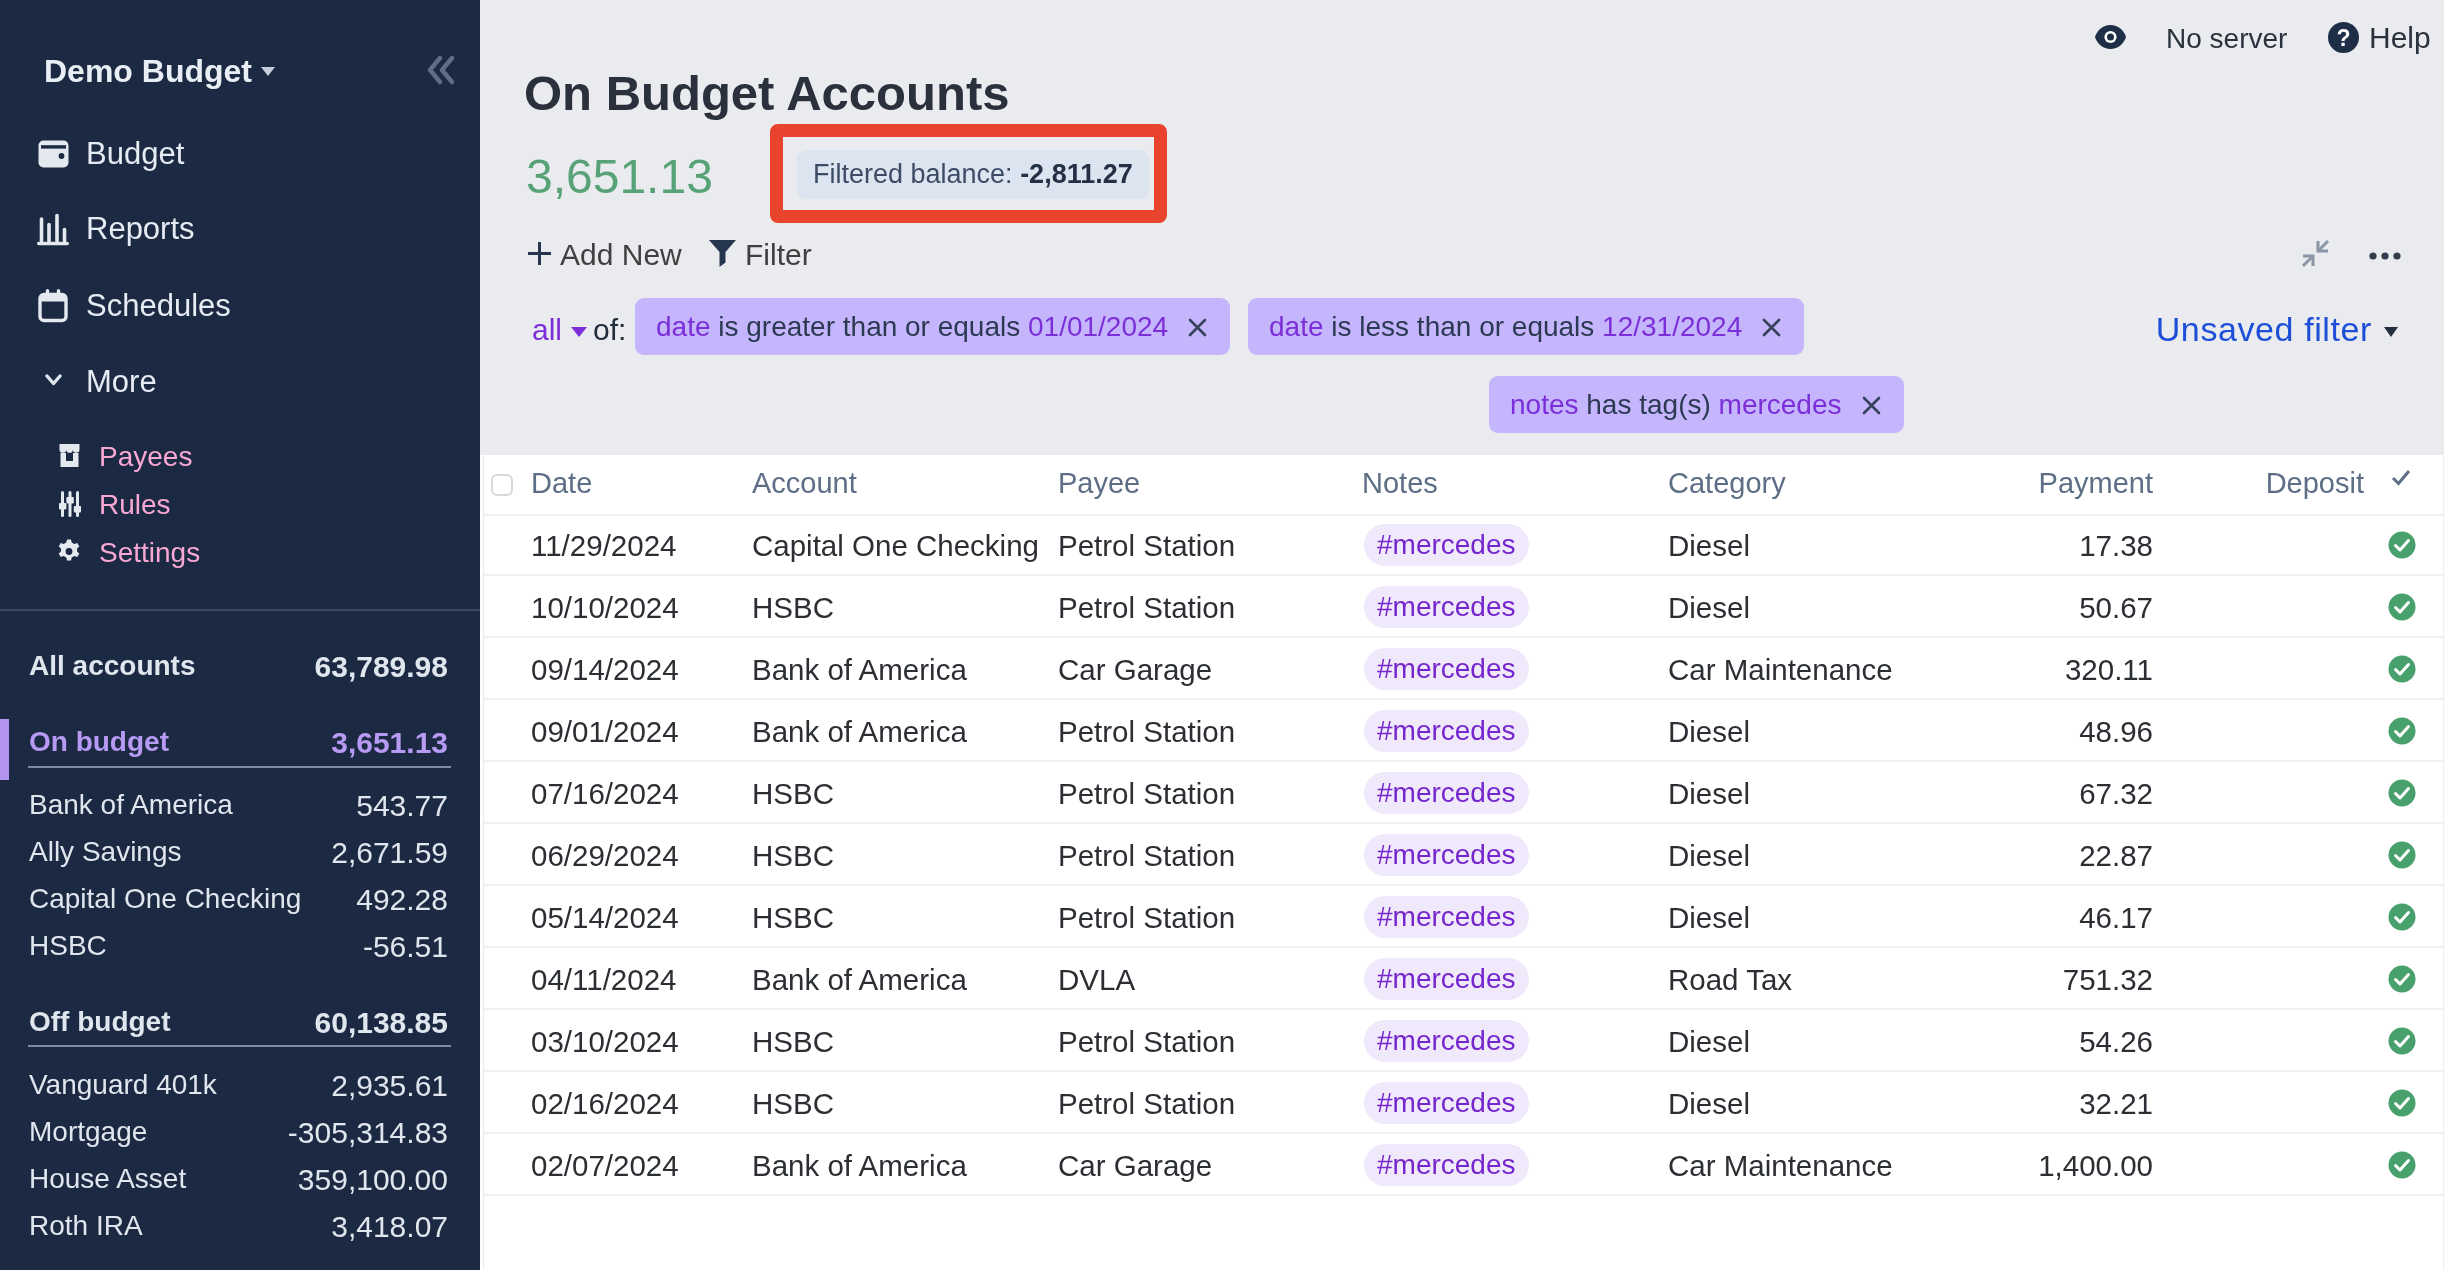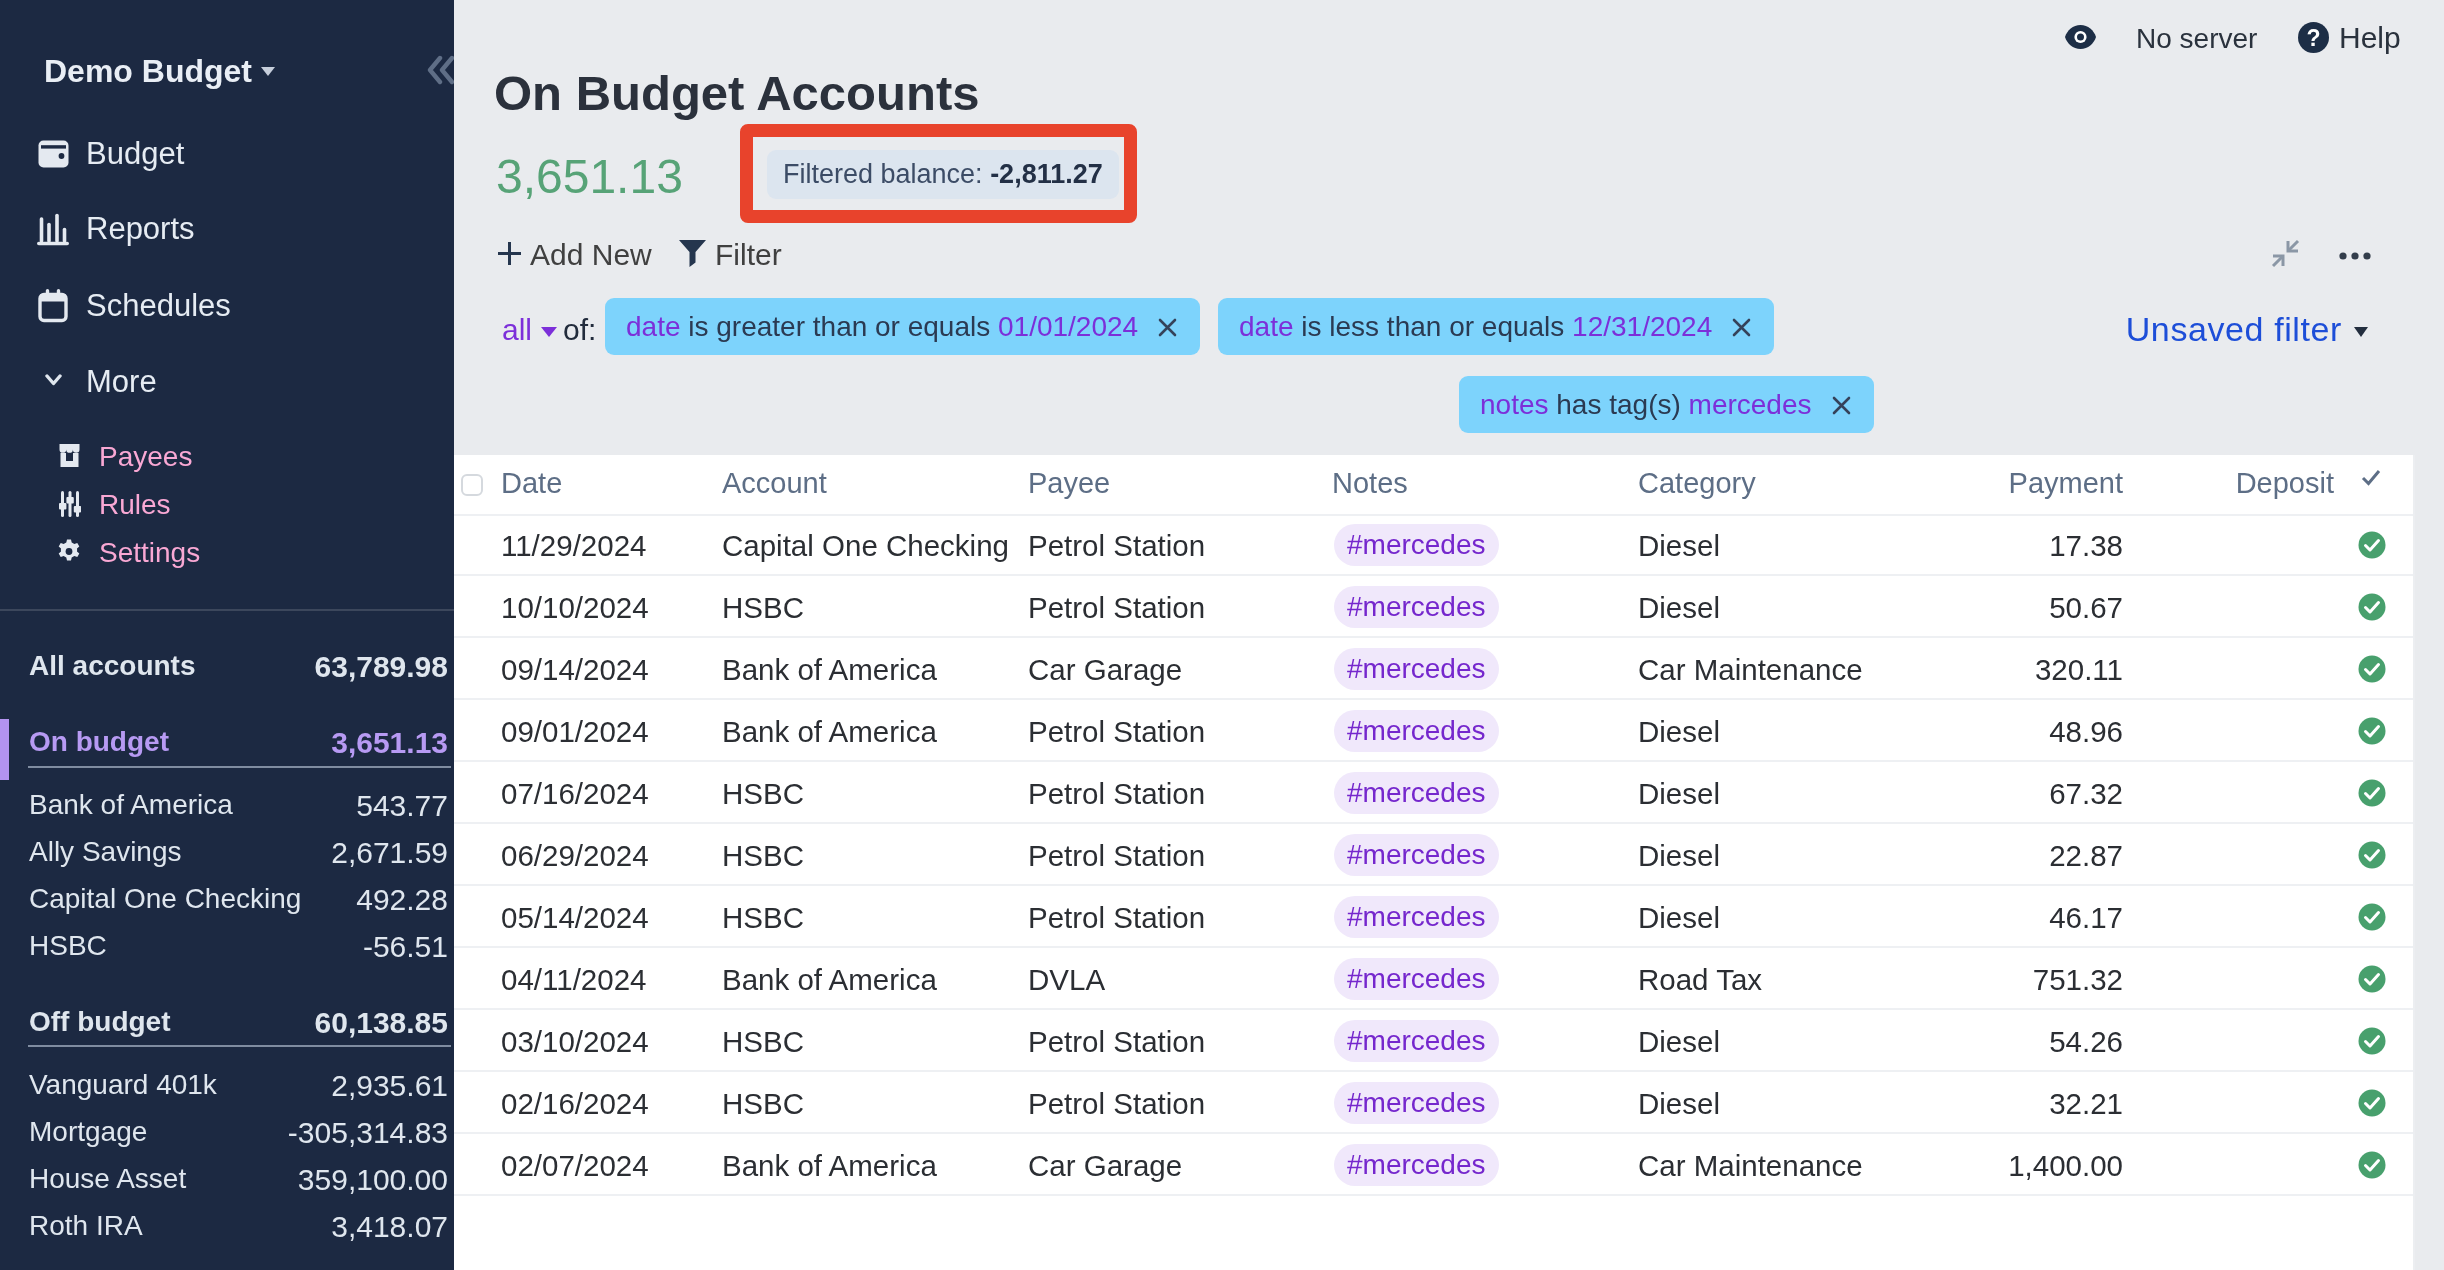--- a/index.html
+++ b/index.html
@@ -14,30 +14,30 @@
 .nav-item { position:absolute; left:86px; font-size:31px; color:#e6ecf3; }
 .nav-sub { position:absolute; left:99px; font-size:28px; color:#f9a8d4; }
 .acct { position:absolute; left:29px; font-size:28px; color:#dfe6ee; }
 .acct-val { position:absolute; right:32px; font-size:30px; color:#dfe6ee; text-align:right; }
 .bold { font-weight:700; }
 .purple { color:#b79af3 !important; }
 .sb-line { position:absolute; left:28px; width:423px; height:0; border-top:2px solid #7f8ca0; }
 #onbar { position:absolute; left:0; top:719px; width:9px; height:61px; background:#b393f0; }
 
 
-#main { position:absolute; left:454px; top:0; width:1961px; height:1270px; background:#e9ebee; }
+#main { position:absolute; left:484px; top:0; width:1961px; height:1270px; background:#e9ebee; }
 #tablebg { position:absolute; left:0px; top:455px; width:1961px; height:815px; background:#ffffff; border-right:2px solid #eceef1; }
 h1.title { position:absolute; left:40px; top:65px; font-size:49px; font-weight:700; color:#2b313c; }
 .balance { position:absolute; left:42px; top:149px; font-size:48px; color:#57a377; }
 .fbadge { position:absolute; left:313px; top:150px; height:49px; background:#dce5ef; border-radius:9px; font-size:27px; line-height:49px; color:#3c4c66; padding:0 16px; }
 .fbadge b { color:#233046; }
 #redrect { position:absolute; left:286px; top:124px; width:397px; height:99px; border:13px solid #e8432c; border-radius:8px; }
 
 .toolbtn { position:absolute; top:238px; font-size:30px; color:#404040; }
-.chip { position:absolute; height:57px; background:#7dd3fc; border-radius:9px; font-size:28px; line-height:57px; color:#2b3a52; padding:0 21px; white-space:nowrap; }
+.chip { position:absolute; height:57px; background:#c4b5fd; border-radius:9px; font-size:28px; line-height:57px; color:#2b3a52; padding:0 21px; white-space:nowrap; }
 .chip .x { display:inline-block; margin-left:18px; vertical-align:-3px; }
 .pu { color:#7c2fd9; }
 
 
 #search { position:absolute; left:1284px; top:226px; width:499px; height:58px; background:#fcfdfe; border-radius:12px; }
 #search .ph { position:absolute; left:52px; top:13px; font-size:30px; color:#9aa5b5; }
 
 
 #thead span { position:absolute; font-size:29px; color:#5d6e86; }
 .trow { position:absolute; left:0; width:1961px; height:62px; }

